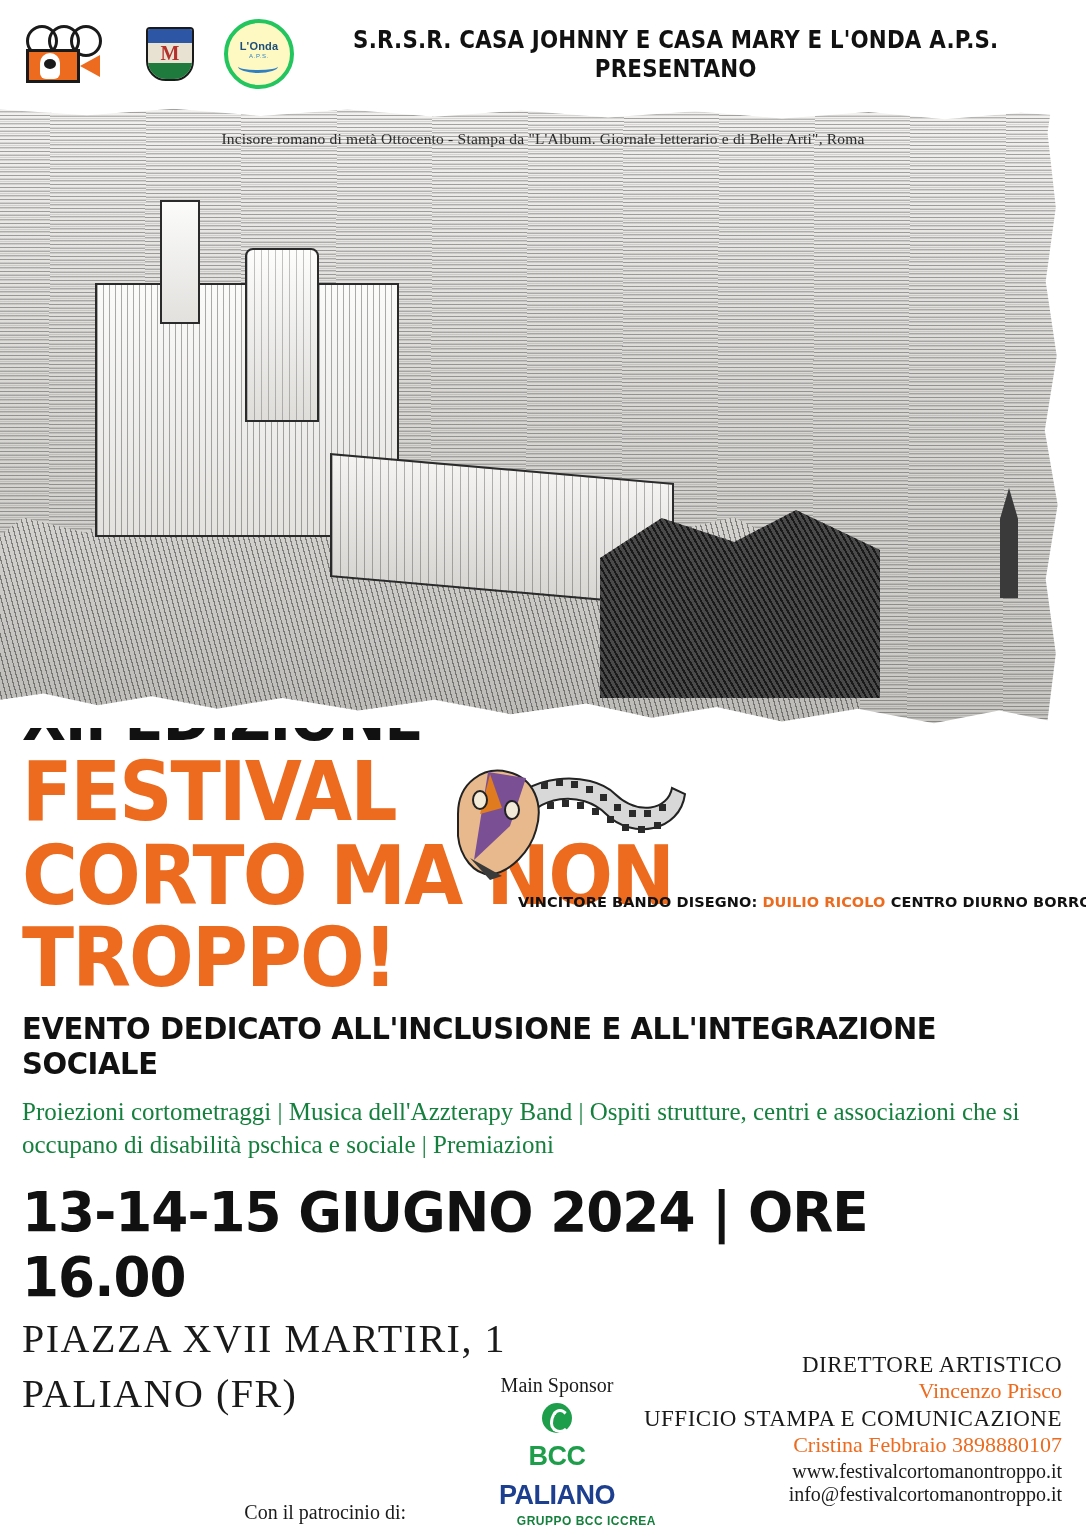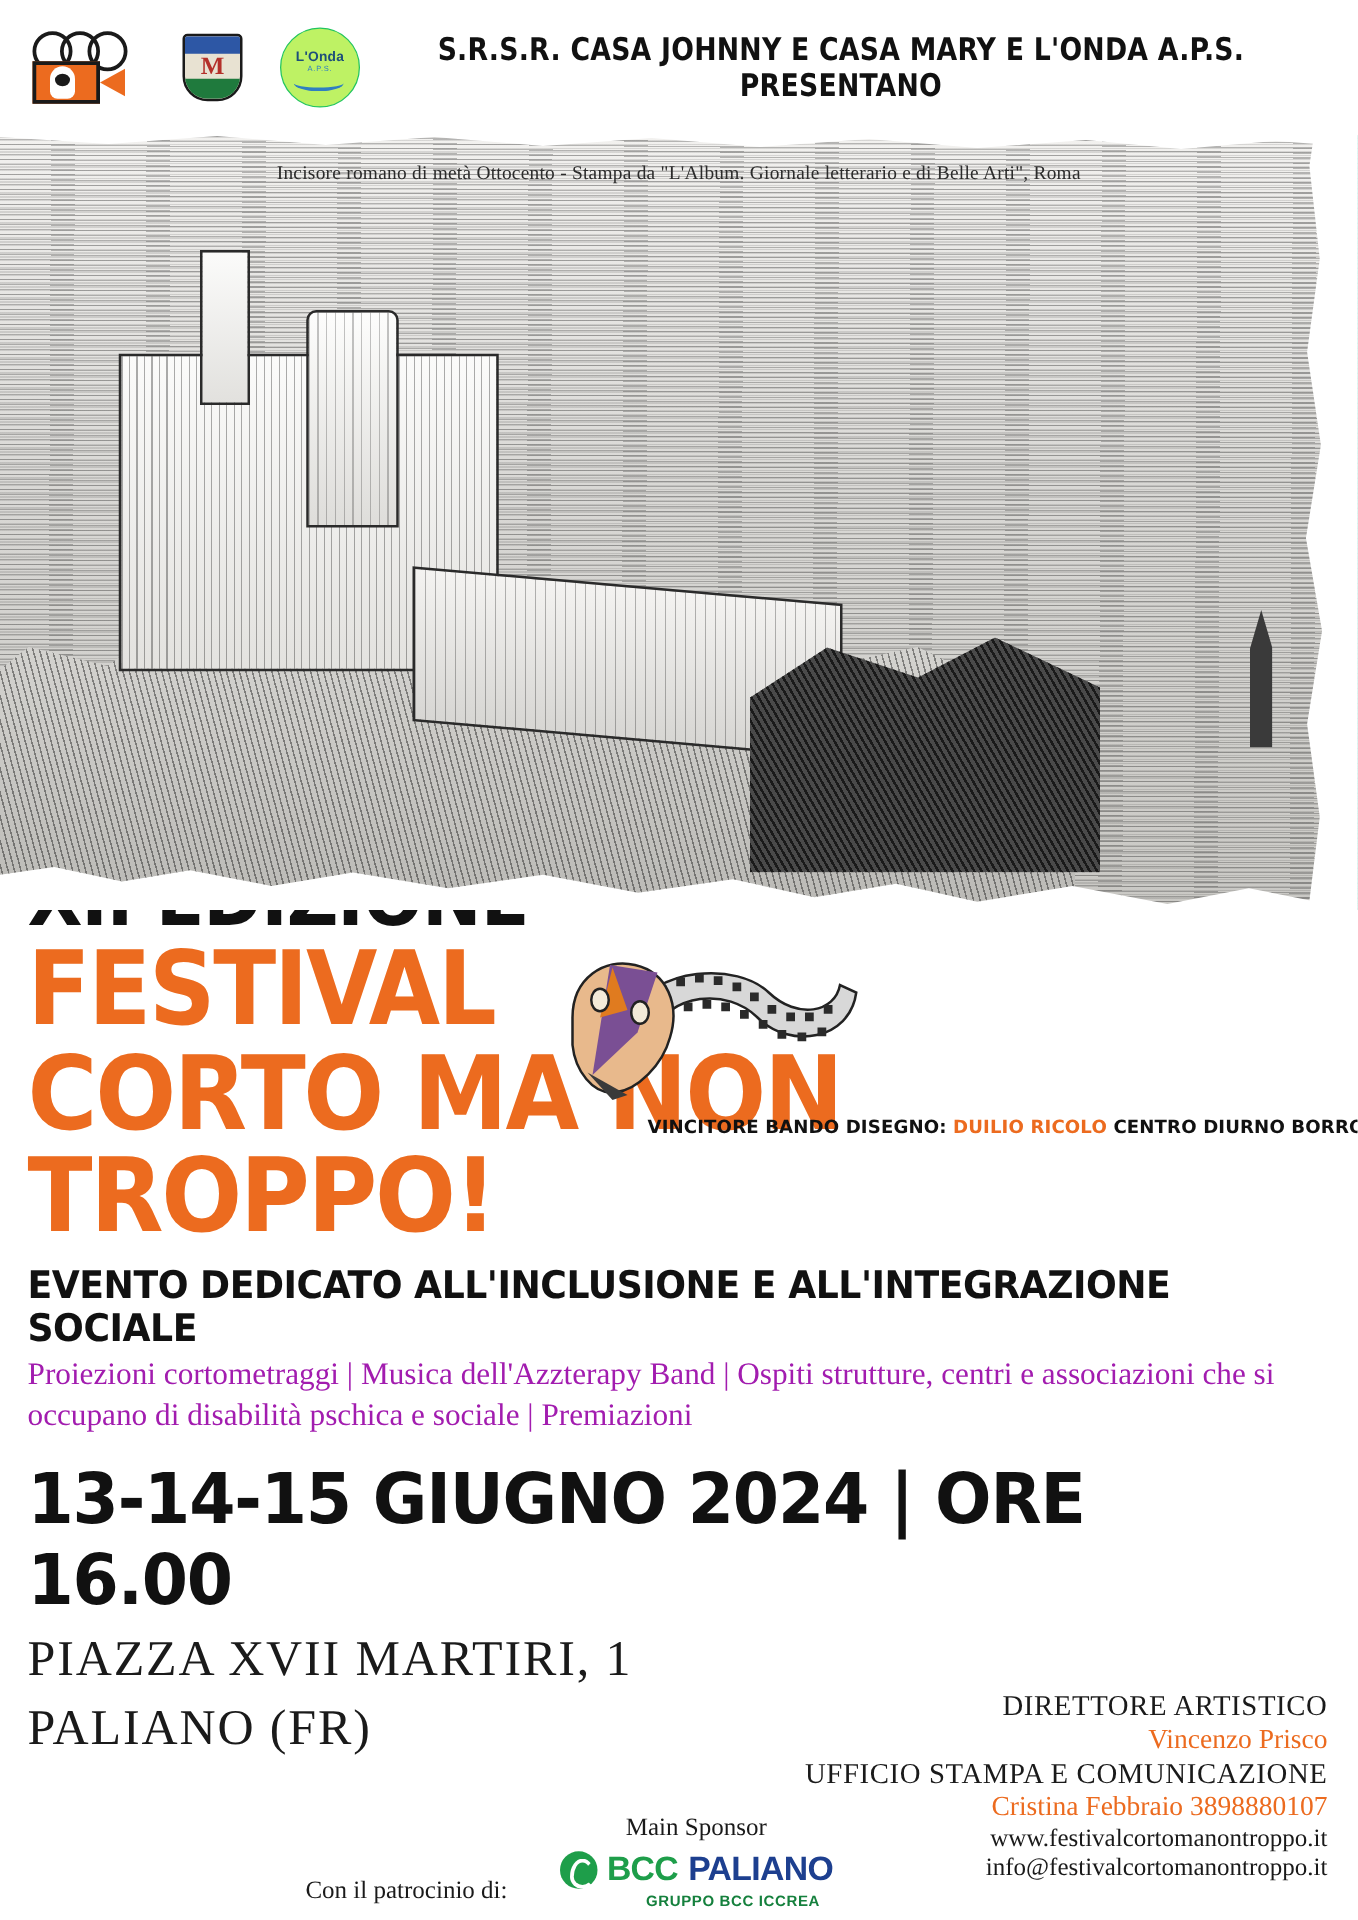--- a/index.html
+++ b/index.html
@@ -108,24 +108,24 @@
     font-size: 20px;
     font-weight: bold;
     color: #b4302a;
     font-family: "Liberation Serif", serif;
   }
 
   .logo-onda {
     width: 62px; height: 62px;
     margin-left: 28px;
     border-radius: 50%;
-    border: 1px solid #22c55e;
+    border: 4px solid #22c55e;
     position: relative;
     flex: 0 0 auto;
-    background: #bef264;
+    background: #fef9c3;
   }
   .logo-onda .onda-txt {
     position: absolute;
     left: 0; right: 0; top: 17px;
     text-align: center;
     font-size: 11px;
     font-weight: bold;
     color: #1d4e7a;
     letter-spacing: .2px;
   }
@@ -320,22 +320,22 @@
     letter-spacing: -0.4px;
     color: #111;
     transform: scaleX(0.95);
     transform-origin: left center;
     margin-top: 12px;
   }
   .t-desc {
     font-family: "Liberation Serif", serif;
     font-size: 25px;
     line-height: 1.32;
-    color: #a21caf;
-    margin-top: 2px;
+    color: #15803d;
+    margin-top: 14px;
     width: 1045px;
   }
   .t-date {
     font-family: "DejaVu Sans", sans-serif;
     font-weight: bold;
     font-size: 56px;
     letter-spacing: -1px;
     color: #111;
     margin-top: 18px;
     transform: scaleX(0.95);
@@ -486,20 +486,21 @@
     font-family: "Liberation Serif", serif;
     font-size: 20px;
     color: #1a1a1a;
     margin-bottom: 6px;
   }
   .bcc-row {
     display: flex;
     align-items: center;
     justify-content: center;
     gap: 8px;
+    flex-direction: column;
   }
   .bcc-circle {
     width: 30px; height: 30px;
     border-radius: 50%;
     background: #1e9e4a;
     position: relative;
   }
   .bcc-circle:after {
     content: "";
     position: absolute;

